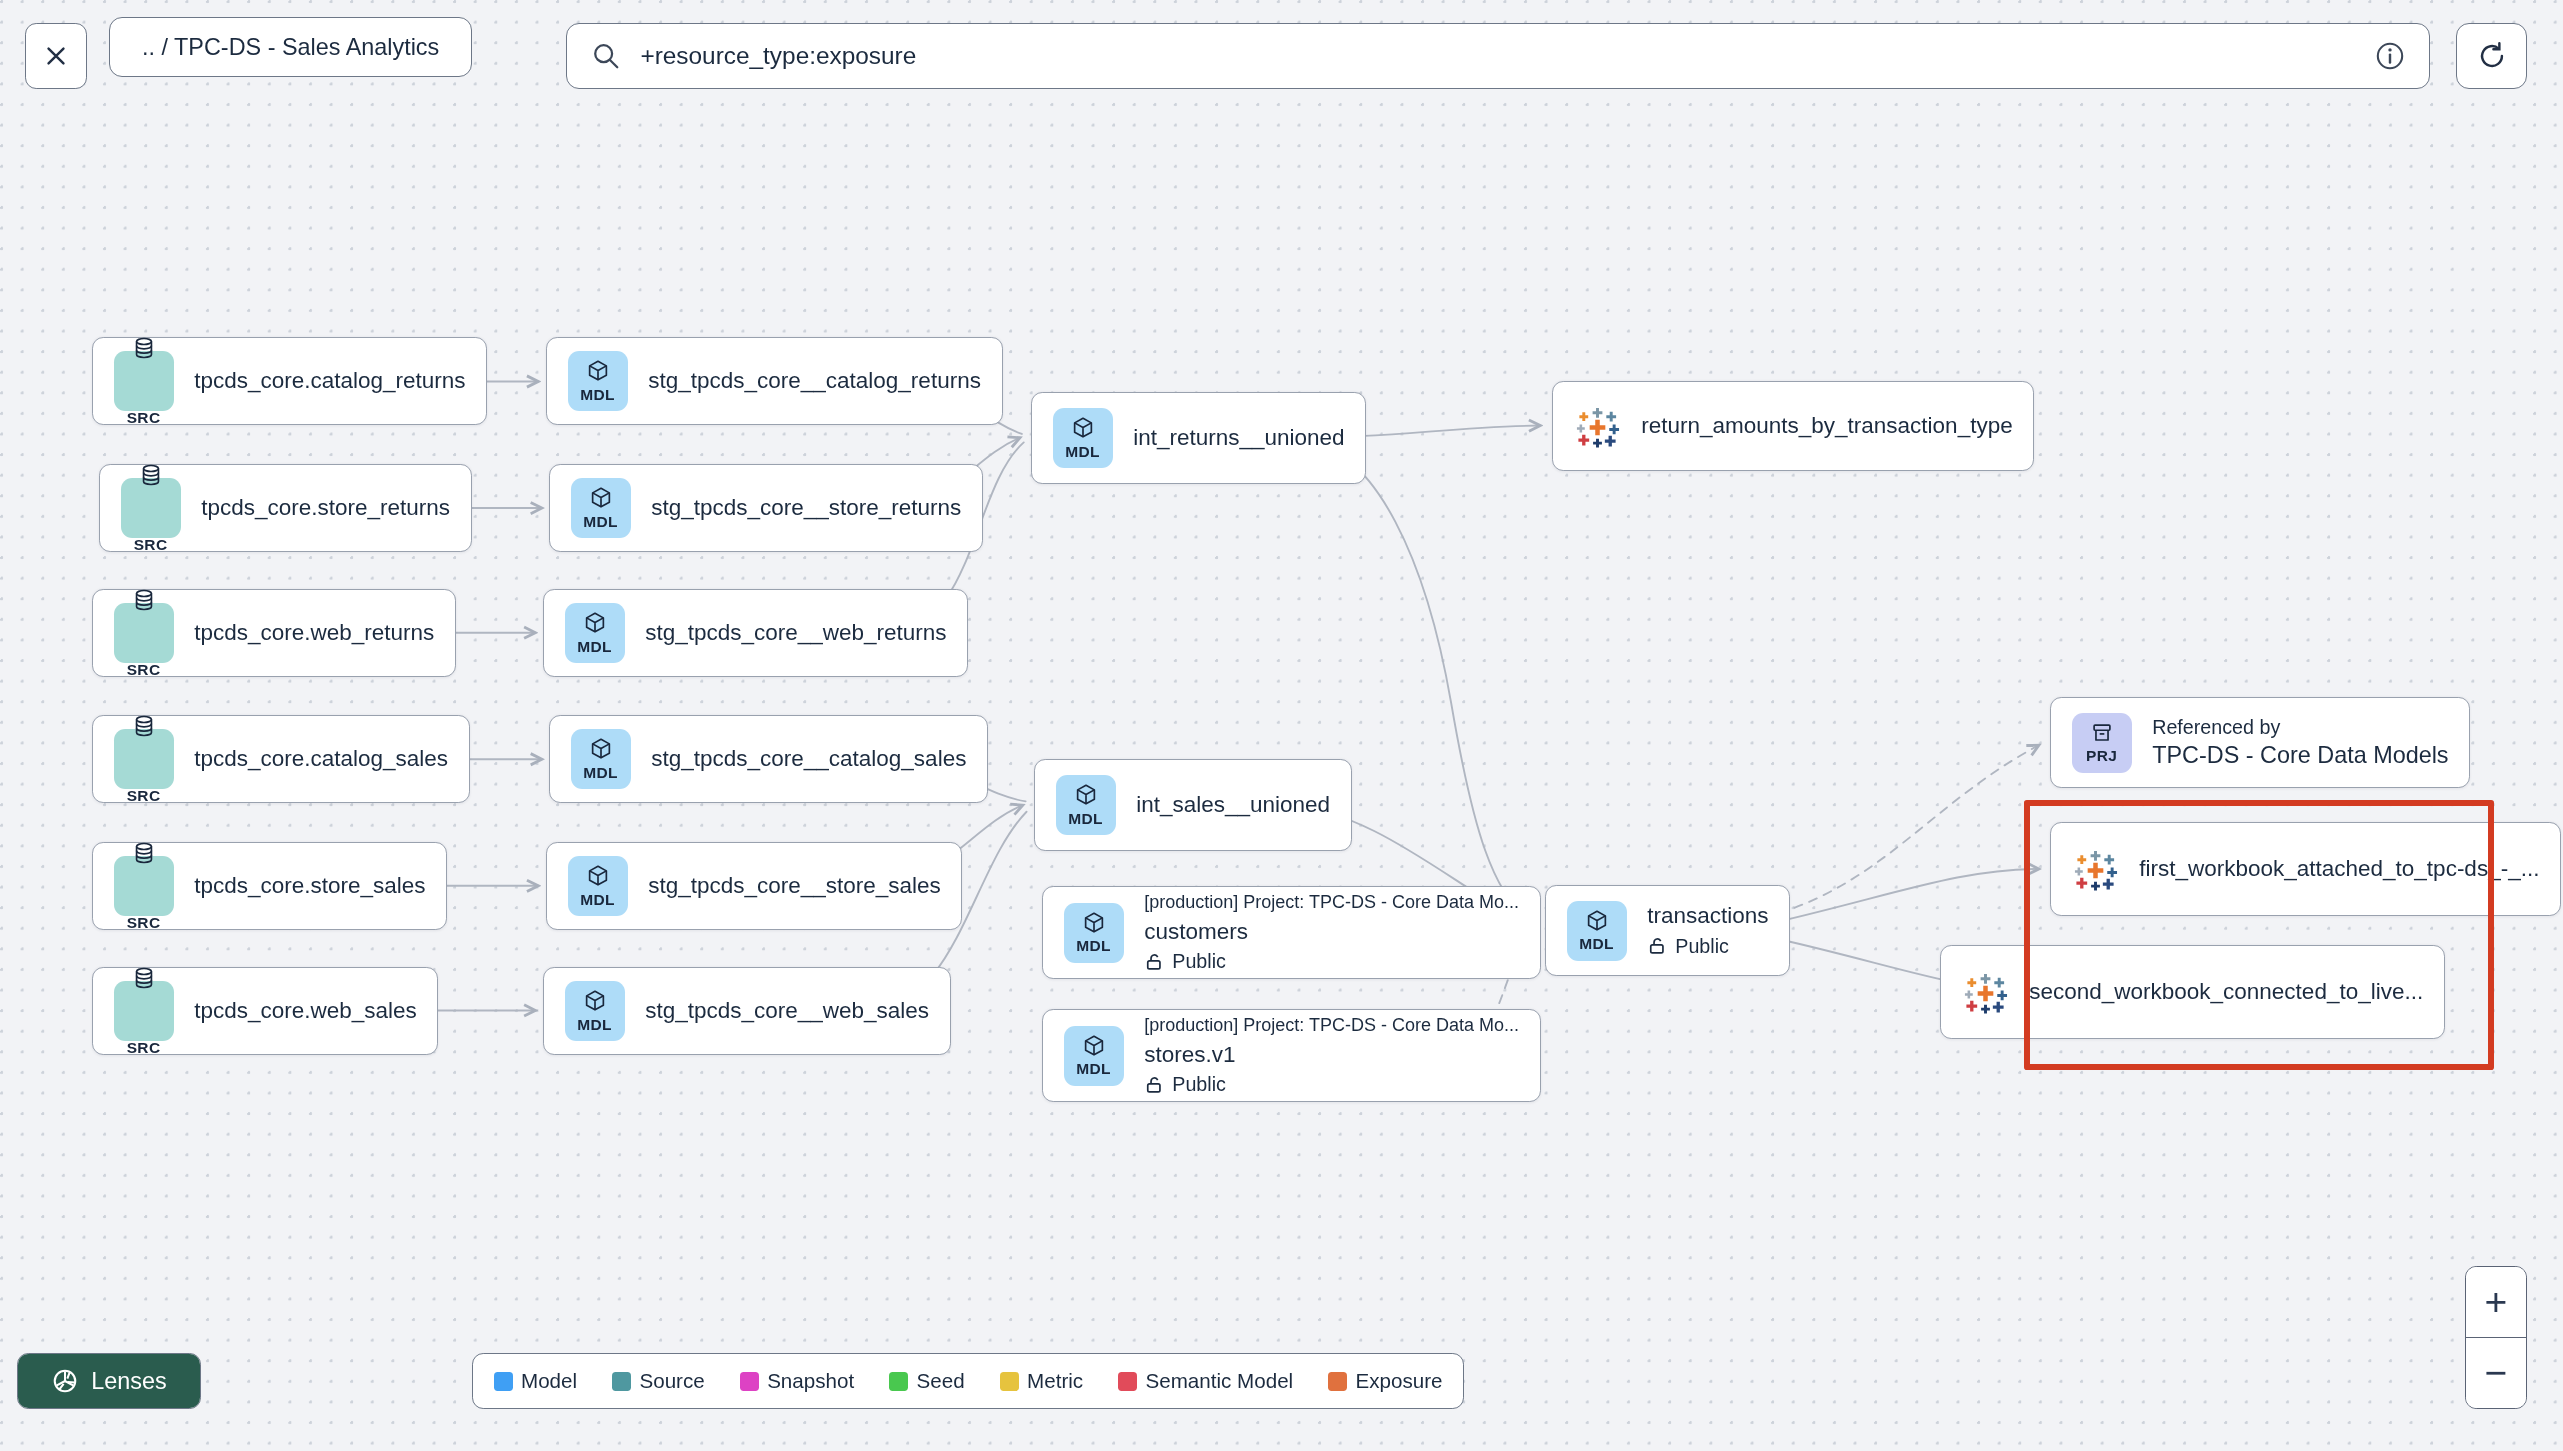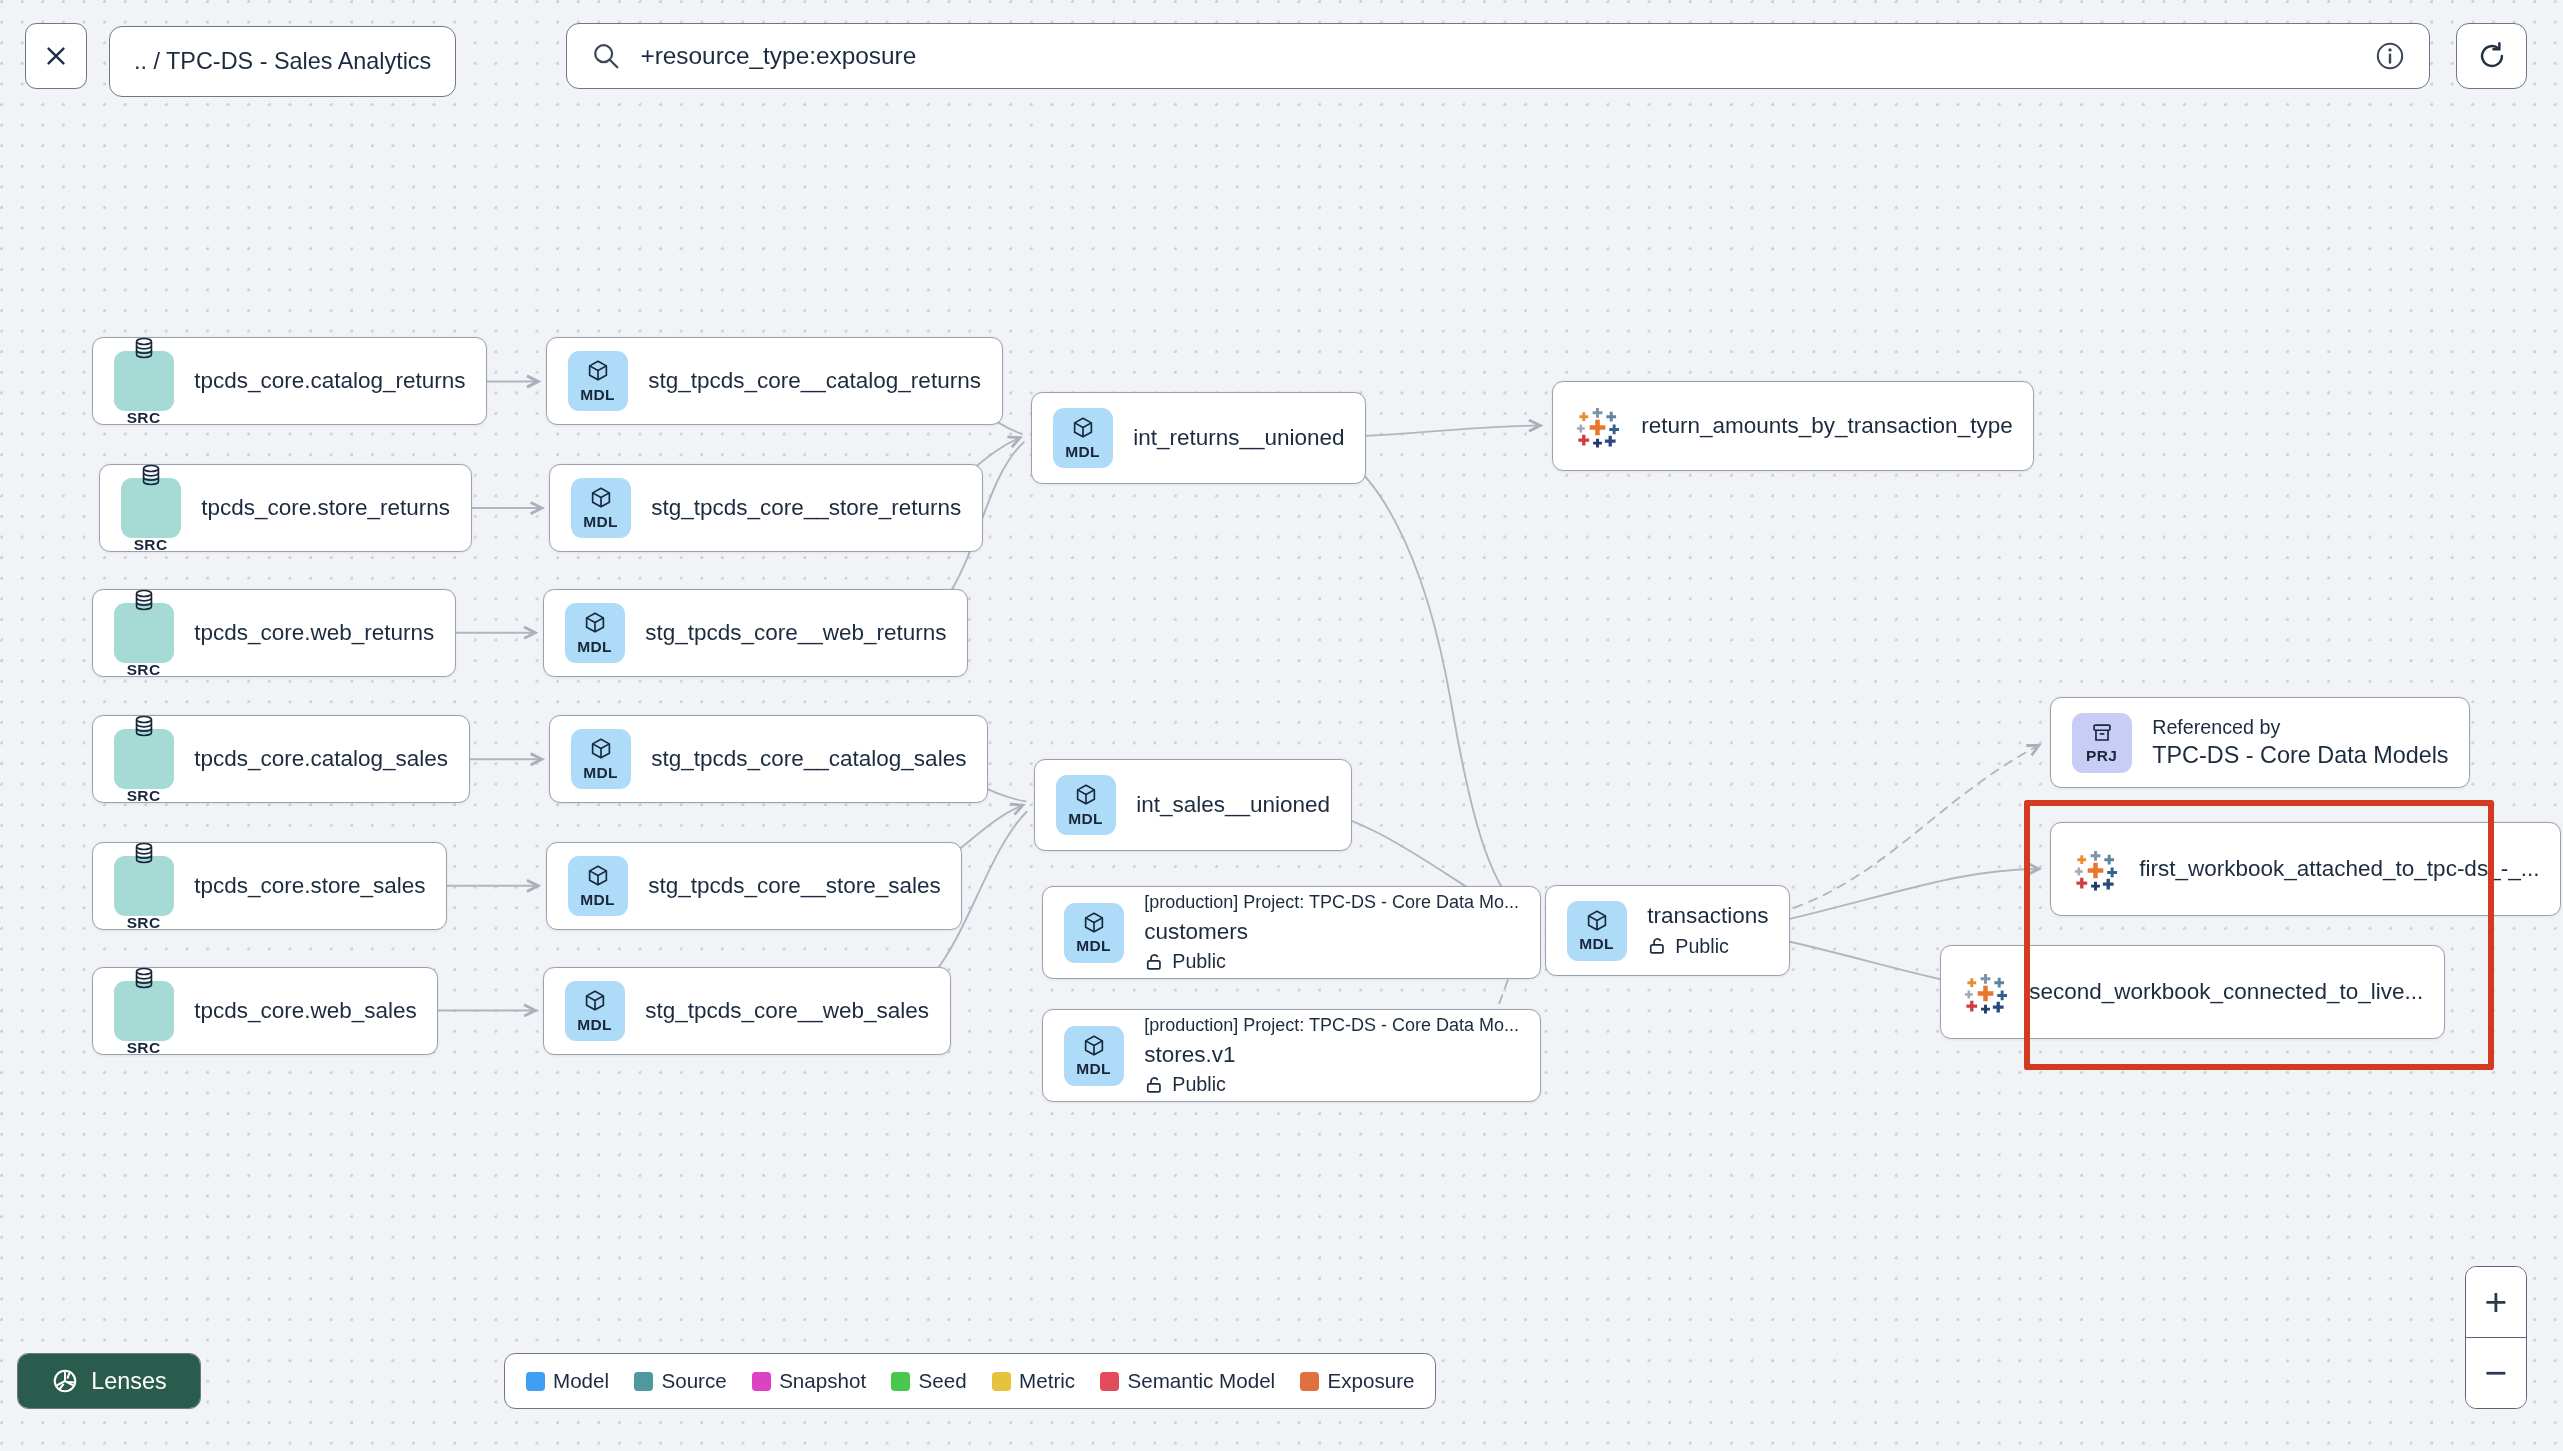--- a/index.html
+++ b/index.html
@@ -14,22 +14,22 @@
     position: absolute; inset: 0;
     background-image: radial-gradient(circle at 1.9px 1.9px, #cdd2da 1.5px, transparent 1.6px);
     background-size: 20.6px 20.6px;
   }
   
   .chrome {
     position: absolute; background: #fff; border: 1.9px solid #6d7787;
     display: flex; align-items: center; justify-content: center;
   }
   .close-btn { left: 25px; top: 22.5px; width: 62px; height: 66px; border-radius: 11.2px; cursor: pointer; }
-  .breadcrumb-btn { left: 109px; top: 17px; min-width: 326px; height: 71px; border-radius: 13px;
-    font-size: 23.4px; font-weight: 500; padding: 0 24px; white-space: nowrap; cursor: pointer; margin-top: 9px; }
+  .breadcrumb-btn { left: 109px; top: 17px; min-width: 326px; height: 60px; border-radius: 13px;
+    font-size: 23.4px; font-weight: 500; padding: 0 32px; white-space: nowrap; cursor: pointer; }
   .search-bar { left: 566px; top: 22.5px; width: 1864px; height: 66px; border-radius: 13px;
     justify-content: flex-start; padding: 0 24.4px; gap: 19px; }
   .search-bar input {
     flex: 1; border: none; outline: none; background: transparent;
     font-family: "Liberation Sans", sans-serif; font-size: 24.4px; color: #1c2b3f;
   }
   .refresh-btn { left: 2456px; top: 22.5px; width: 71px; height: 66px; border-radius: 13px; cursor: pointer; }
   .icon { display: inline-flex; align-items: center; justify-content: center; flex: none; }
   
   .node {
@@ -56,21 +56,21 @@
   
   .footer-pill {
     position: absolute; top: 1353px; height: 56px; background: #fff;
     border: 1.9px solid #6d7787; border-radius: 11.2px; display: flex; align-items: center; overflow: hidden;
   }
   .lenses-ctl { left: 17px; }
   .lenses-seg { height: 100%; display: flex; align-items: center; gap: 12.2px; padding: 0 33px;
     color: #fff; font-size: 23.4px; font-weight: 500; cursor: pointer; }
   .restype-seg { height: 100%; display: flex; align-items: center; gap: 13px; padding: 0 24.4px;
     font-size: 23.4px; font-weight: 500; background: #fff; cursor: pointer; }
-  .legend-pill { left: 472px; padding: 0 20.6px; gap: 25px; margin-left: 32px; }
+  .legend-pill { left: 472px; padding: 0 20.6px; gap: 35px; }
   .legend-item { display: flex; align-items: center; gap: 8.4px; font-size: 20.6px; font-weight: 500; }
   .swatch { width: 19px; height: 19px; border-radius: 3.7px; flex: none; }
   
   .zoom-ctl {
     position: absolute; left: 2465px; top: 1266px; width: 62px; height: 143px;
     background: #fff; border: 1.9px solid #5a6375; border-radius: 11.2px;
     display: flex; flex-direction: column; overflow: hidden;
   }
   .zoom-btn { flex: 1; display: flex; align-items: center; justify-content: center;
     font-size: 39px; font-weight: 400; color: #2a3850; cursor: pointer; background: #fff; border: none;

